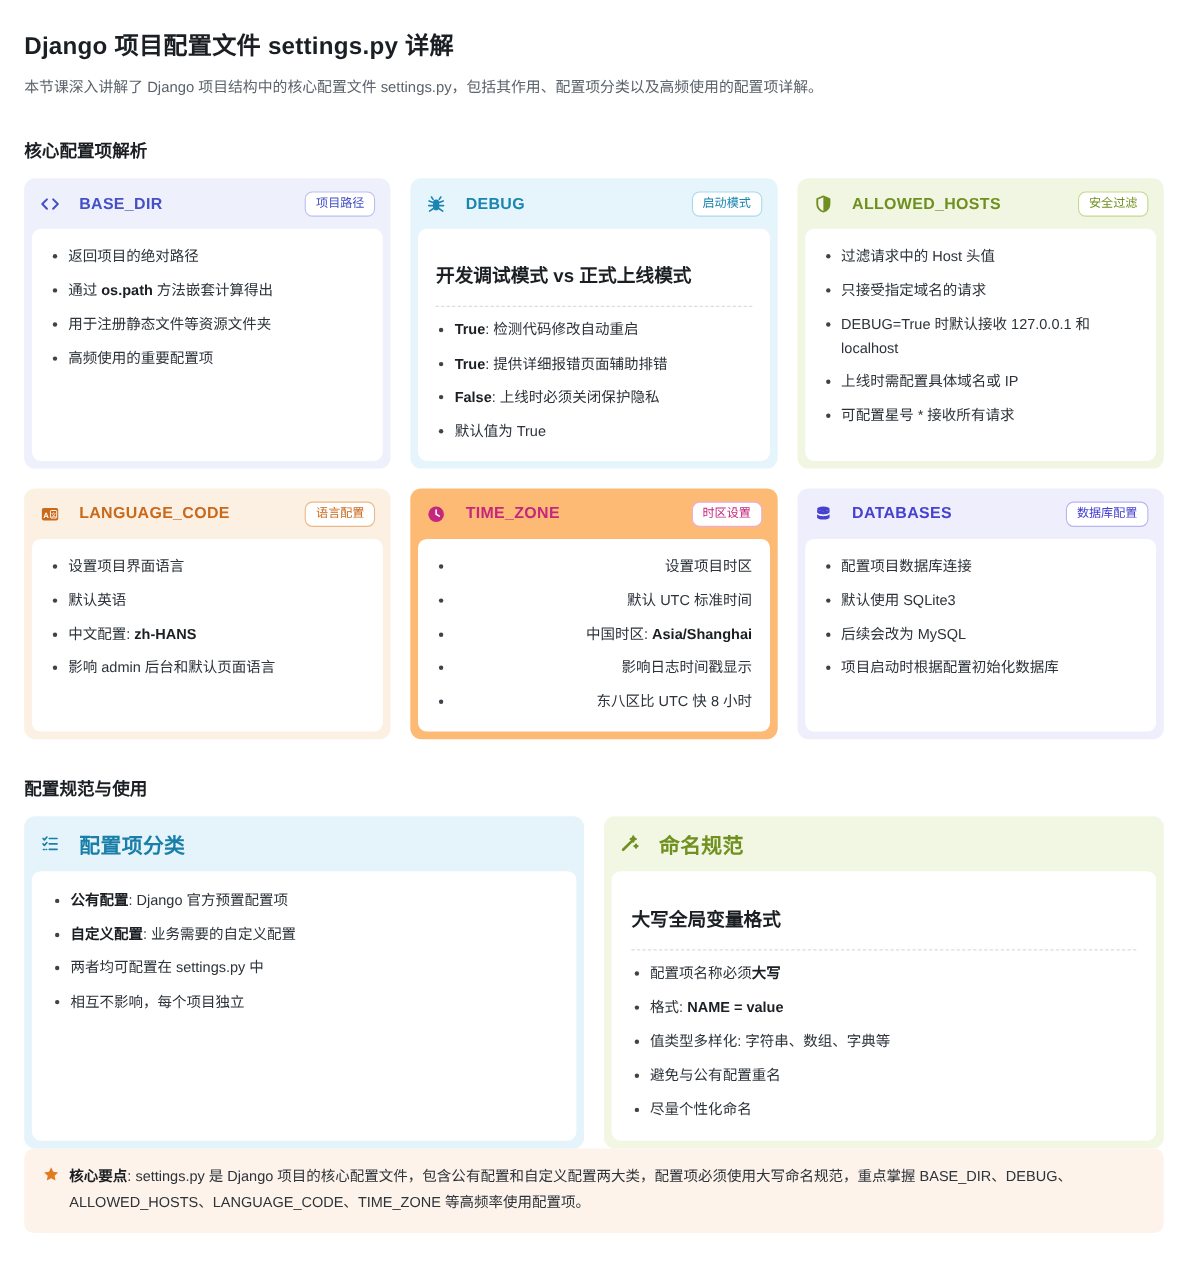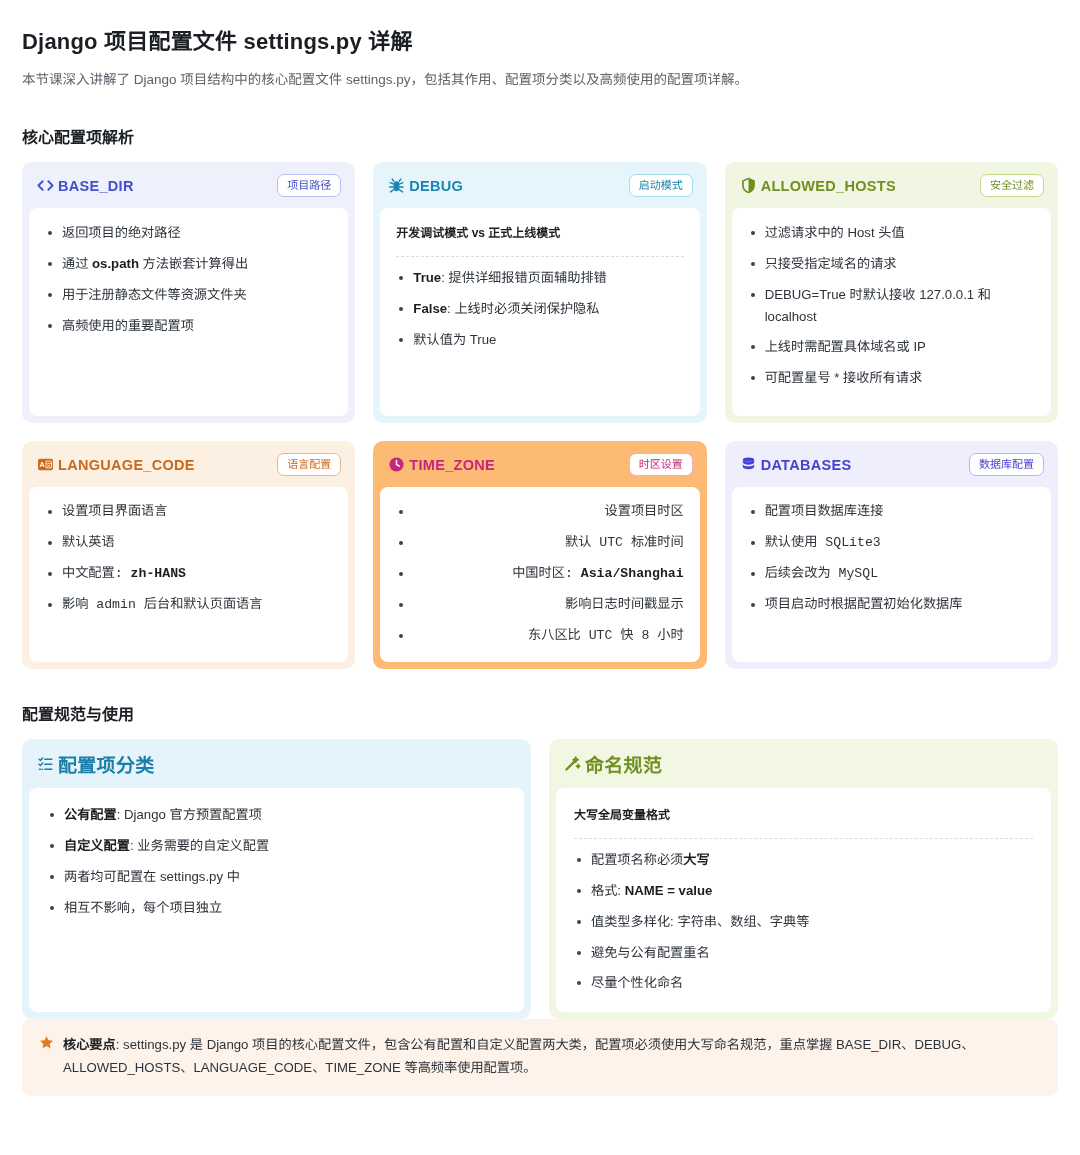--- a/index.html
+++ b/index.html
@@ -61,21 +61,21 @@
   .card-head {
     display: flex;
     align-items: center;
     justify-content: space-between;
     padding: 12px 14px 11px 15px;
     gap: 8px;
   }
   .card-head-left {
     display: flex;
     align-items: center;
-    gap: 4px;
+    gap: 18px;
     min-width: 0;
   }
   .card-icon {
     display: inline-flex;
     align-items: center;
     justify-content: center;
     width: 17px; height: 17px;
     flex: 0 0 auto;
   }
   .card-icon svg { display: block; }
@@ -96,28 +96,28 @@
     line-height: 1.1;
   }
   .card-body {
     background: #ffffff;
     margin: 0 7px 7px 7px;
     border-radius: 8px;
     padding: 14px 16px 16px 16px;
     flex: 1 1 auto;
   }
   .card-body.tall { min-height: 208px; }
-  .card-body.tall2 { min-height: 172px; font-family: Liberation Mono, monospace; }
+  .card-body.tall2 { min-height: 172px; }
   .card-body.tall3 { min-height: 210px; }
 
   .sub-heading {
-    font-size: 12px;
+    font-size: 17px;
     font-weight: 700;
     color: #1b1f23;
-    margin: 2px 0 0 0;
+    margin: 16px 0 0 0;
     line-height: 1.5;
   }
   .dashed-sep {
     border: 0;
     border-top: 1px dashed #d8dde2;
     margin: 14px 0 10px 0;
   }
 
   ul.bullets {
     list-style: none;
@@ -243,20 +243,21 @@
               </svg>
           </span>
           <span class="card-name">DEBUG</span>
         </div>
         <span class="badge">启动模式</span>
       </div>
       <div class="card-body tall">
         <div class="sub-heading">开发调试模式 vs 正式上线模式</div>
         <hr class="dashed-sep">
         <ul class="bullets">
+          <li><b>True</b>: 检测代码修改自动重启</li>
           <li><b>True</b>: 提供详细报错页面辅助排错</li>
           <li><b>False</b>: 上线时必须关闭保护隐私</li>
           <li>默认值为 True</li>
         </ul>
       </div>
     </div>
 
     <div class="card c-olive">
       <div class="card-head">
         <div class="card-head-left">

